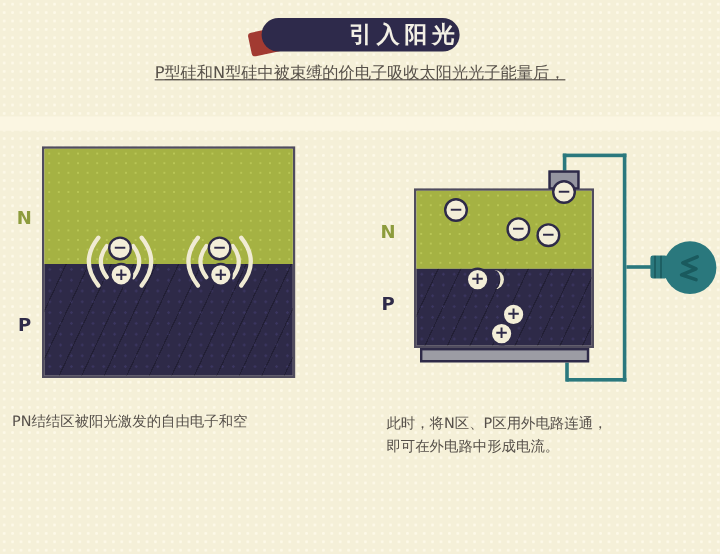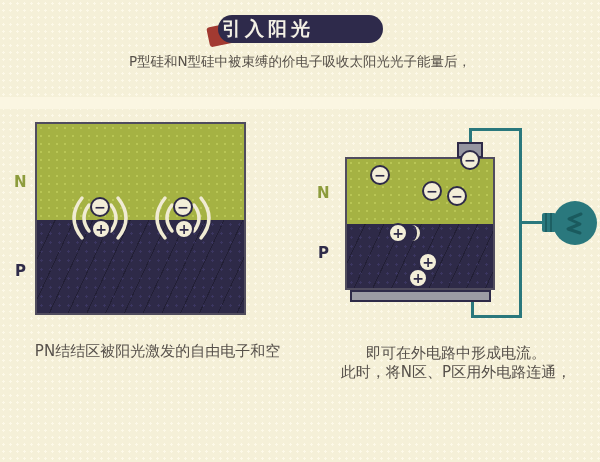--- a/index.html
+++ b/index.html
@@ -9,26 +9,26 @@
     background-color:#f5f0d8;
     background-image:radial-gradient(circle,#fdf9e8 1px,rgba(0,0,0,0) 1.3px);
     background-size:7px 7px;
   }
   .band{position:absolute;left:0;top:97px;width:600px;height:12px;background:#fbf6e2;}
 
   
   .ribbon-accent{position:absolute;left:208px;top:25px;width:26px;height:20px;
     background:#a23a31;transform:rotate(-12deg);border-radius:3px;}
   .banner{position:absolute;left:218px;top:15px;width:165px;height:28px;
-    background:#2e2a4b;border-radius:14px;display:flex;align-items:center;justify-content:flex-start;}
+    background:#2e2a4b;border-radius:14px;display:flex;align-items:center;justify-content:flex-end;}
   .banner span{color:#f3f0e5;font-size:19px;font-weight:bold;letter-spacing:4px;text-indent:4px;}
 
   
   .intro{position:absolute;left:0;top:51px;width:600px;text-align:center;
-    color:#57514a;font-size:13.5px;line-height:20px;}
+    color:#57514a;font-size:13.5px;line-height:20px;text-decoration:underline;}
 
   
   .panel{position:absolute;border:2px solid #504c5e;box-sizing:border-box;}
   .n-region{position:absolute;left:0;top:0;width:100%;
     background-color:#a5b243;
     background-image:radial-gradient(circle,#b9c655 1px,rgba(0,0,0,0) 1.2px);
     background-size:8px 8px;}
   .p-region{position:absolute;left:0;width:100%;
     background-color:#2e2a48;
     background-image:repeating-linear-gradient(115deg,rgba(0,0,0,0) 0 16px,rgba(0,0,0,.25) 16px 17px),
@@ -62,21 +62,21 @@
   
   .electrode{position:absolute;background:#9595a0;border:2px solid #2e2a48;box-sizing:border-box;z-index:3;}
   .wire{position:absolute;background:#2a787d;z-index:1;}
   .bulb-base{position:absolute;left:542px;top:213px;width:14px;height:19px;z-index:2;
     background:repeating-linear-gradient(90deg,#2a787d 0 3px,#1d5f63 3px 5px);border-radius:2px;}
   .bulb-globe{position:absolute;left:553px;top:201px;width:44px;height:44px;border-radius:50%;
     background:#2a787d;z-index:2;}
   .bulb-globe svg{position:absolute;left:7px;top:7px;}
 
   
-  .caption{position:absolute;text-align:center;color:#56504a;font-size:15px;line-height:17.5px;}
+  .caption{position:absolute;text-align:left;color:#56504a;font-size:12px;line-height:17.5px;}
   .caption-left{left:10px;top:343px;width:295px;}
   .caption-right{left:322px;top:344px;width:268px;line-height:19px;}
 </style>
 </head>
 <body>
 
 <div class="stage">
 
   <div class="band"></div>
 
@@ -179,17 +179,17 @@
     </div>
   <div class="motion-arc" style="left:410px;top:225px;"></div>
   <div class="particle" style="left:418px;top:252px;">
     <span>+</span>
     </div>
   <div class="particle" style="left:408px;top:268px;">
     <span>+</span>
     </div>
 
   <div class="caption caption-right">
+    <div>此时，将N区、P区用外电路连通，</div>
     <div>即可在外电路中形成电流。</div>
-    <div>此时，将N区、P区用外电路连通，</div>
   </div>
 
 </div>
 
 </body></html>

